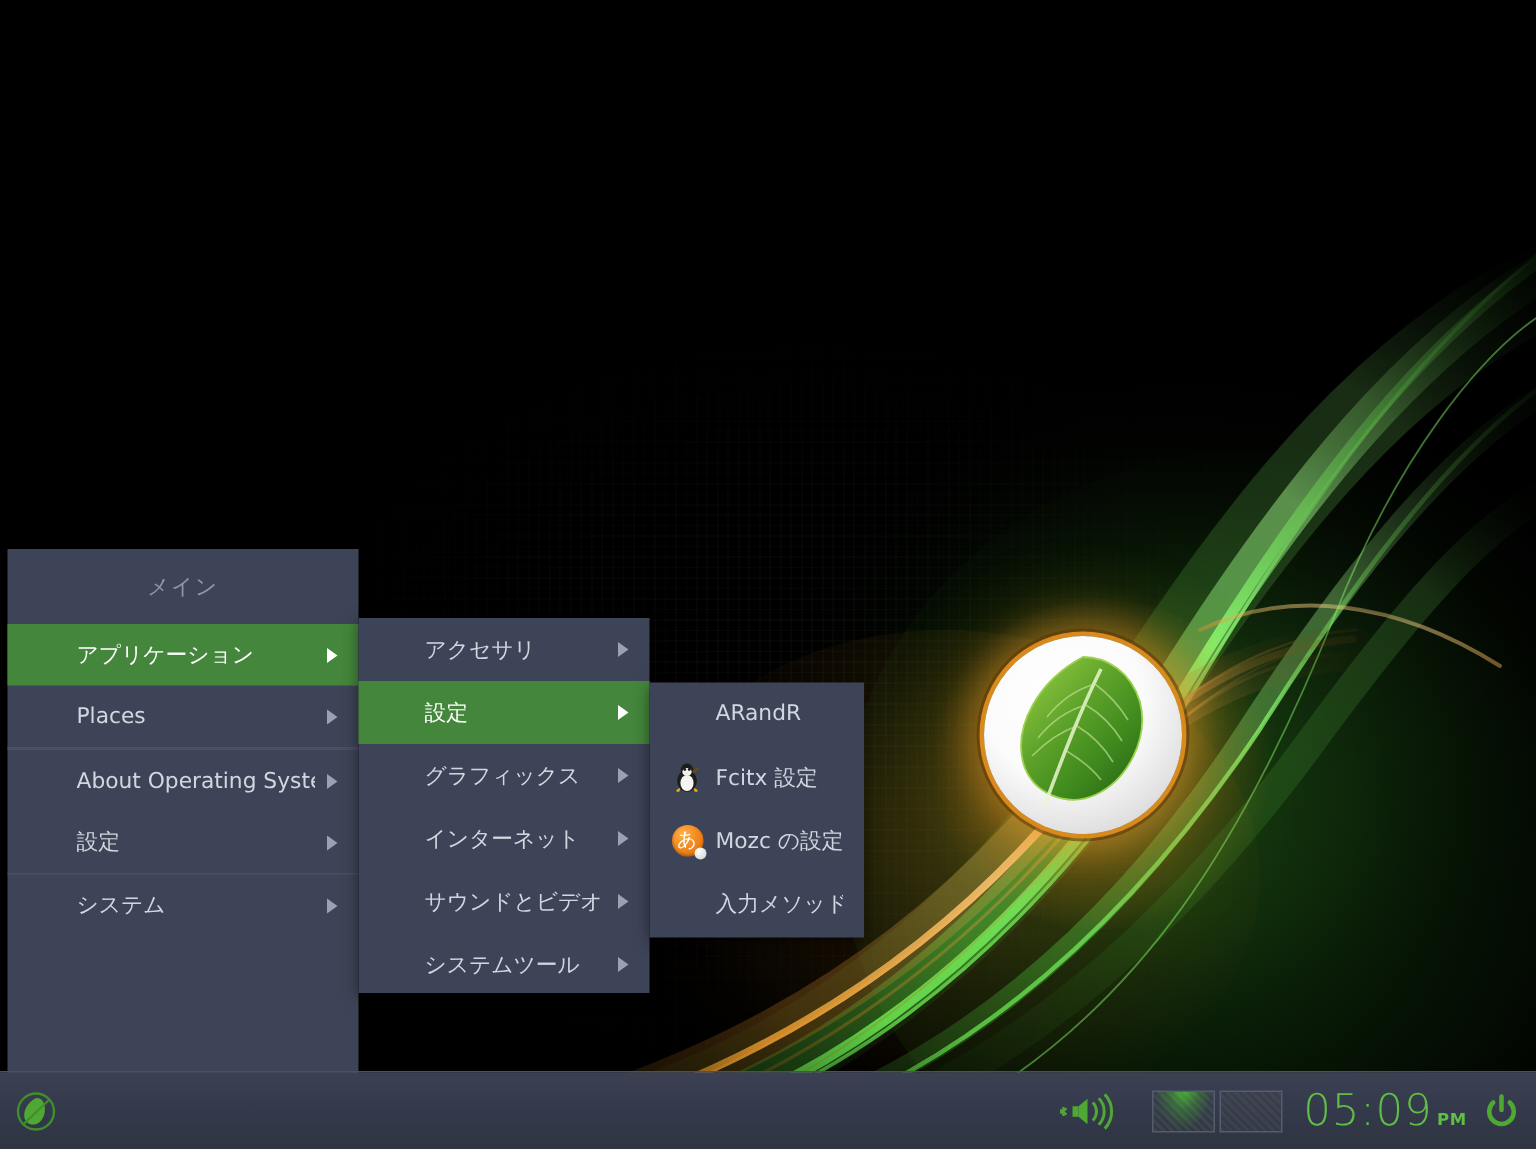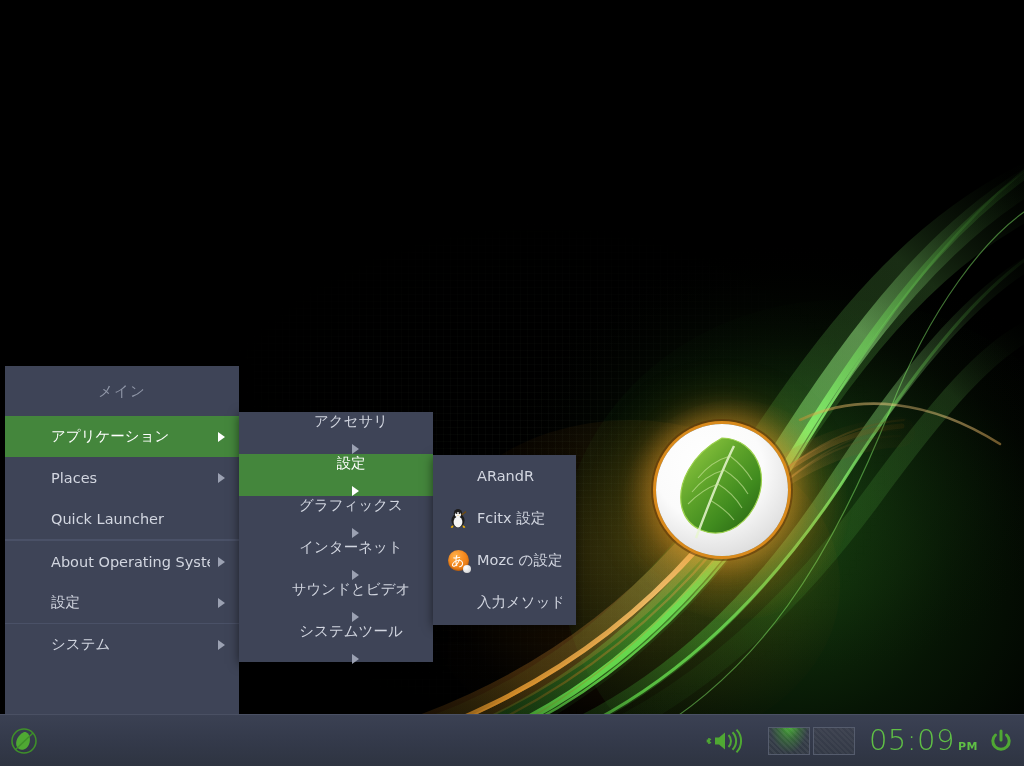--- a/index.html
+++ b/index.html
@@ -113,21 +113,21 @@
     transform: translateY(-50%);
     width: 22px; height: 22px;
     display: flex; align-items: center; justify-content: center;
   }
   .menu-sep {
     height: 1px;
     background: #4a5167;
     margin: 0;
   }
   
-  #menu-apps .menu-item { height: 42px; padding-left: 44px; flex-direction: column; }
+  #menu-apps .menu-item { height: 42px; padding-left: 44px; }
   #menu-settings .menu-item { height: 42px; padding-left: 44px; }
 
   
   .mozc-icon {
     width: 21px; height: 21px; border-radius: 50%;
     background: radial-gradient(circle at 35% 28%, #ffb04a 0%, #f58a1f 45%, #d96d0c 100%);
     color: #fff; font-size: 13px; line-height: 21px; text-align: center;
     position: relative;
     box-shadow: inset 0 -1px 2px rgba(120,50,0,0.5);
   }
@@ -297,23 +297,20 @@
     <div class="menu-item selected">
       <span class="label">アプリケーション</span>
       <span class="arrow"></span>
     </div>
 
     <div class="menu-item">
       <span class="label">Places</span>
       <span class="arrow"></span>
     </div>
 
-    <div class="menu-item">
-      <span class="label">Quick Launcher</span>
-    </div>
     <div class="menu-sep"></div>
 
     <div class="menu-sep"></div>
 
     <div class="menu-item">
       <span class="label">About Operating System</span>
       <span class="arrow"></span>
     </div>
 
     <div class="menu-item">

